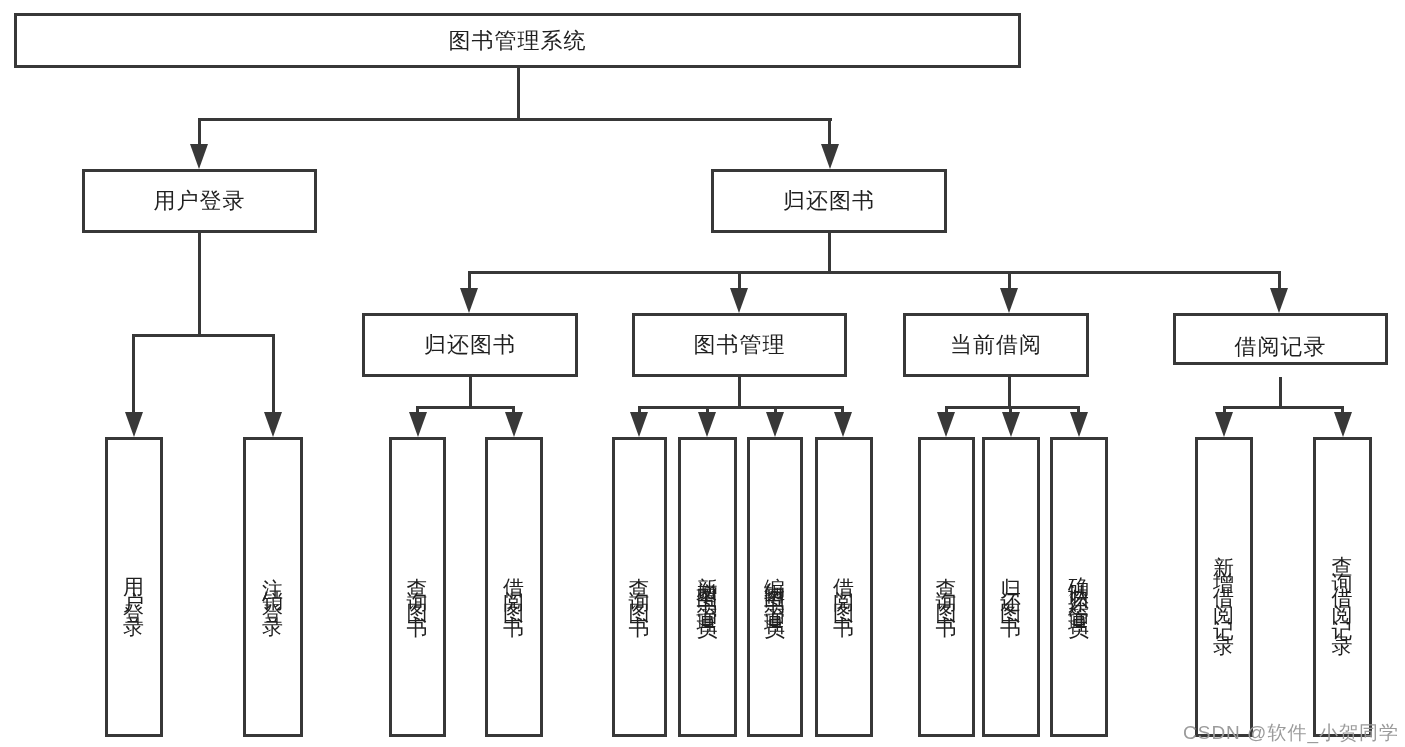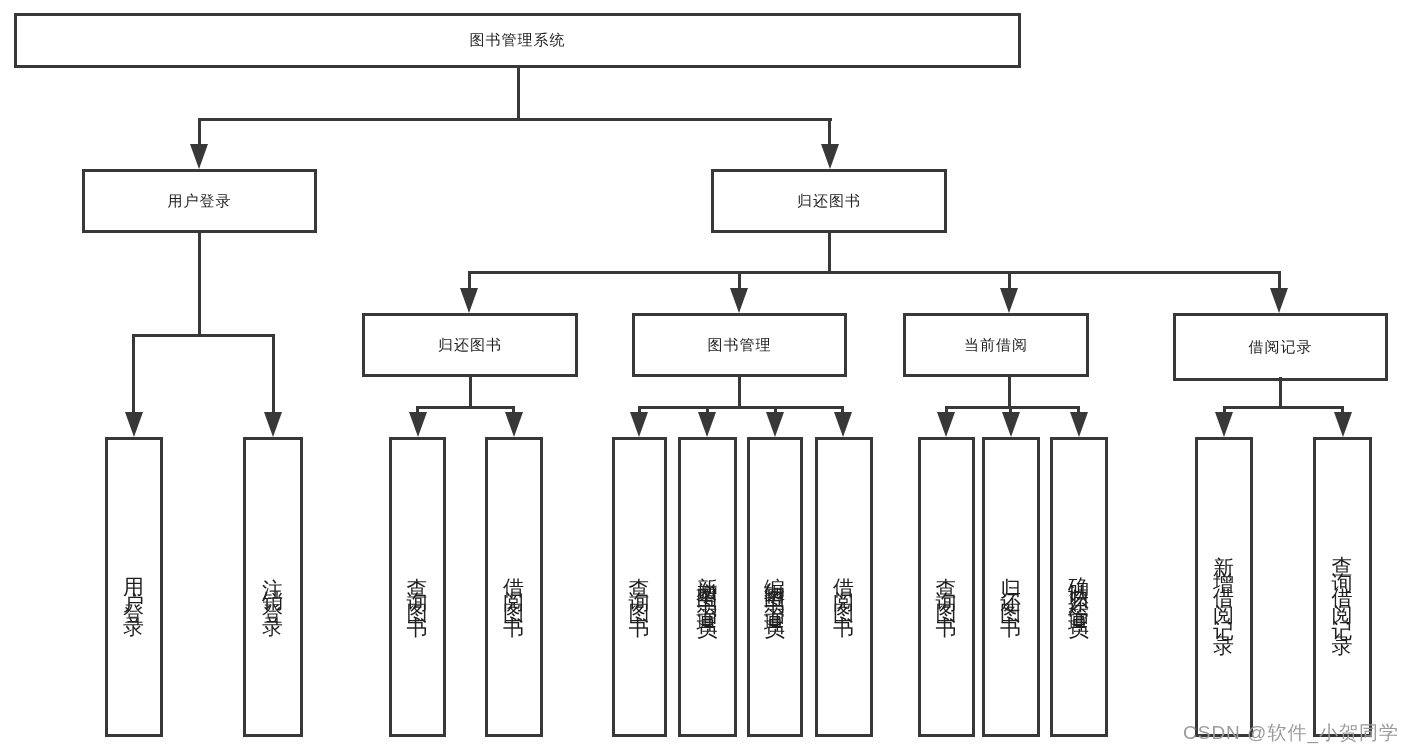--- a/index.html
+++ b/index.html
@@ -13,21 +13,21 @@
   .stage{
     position:relative;width:1405px;height:747px;background:var(--bg);
     overflow:hidden;
   }
   .box{
     position:absolute;box-sizing:border-box;background:#fff;
     border:3px solid var(--line);
     display:flex;align-items:center;justify-content:center;
     color:var(--text);
   }
-  .hbox span{font-size:15px;letter-spacing:1px;white-space:nowrap;}
+  .hbox span{font-size:22px;letter-spacing:1px;white-space:nowrap;}
   .vbox span{
     writing-mode:vertical-rl;text-orientation:mixed;
     font-size:21px;line-height:1;white-space:nowrap;
   }
   .v4 span{letter-spacing:13px;}
   .v6 span{letter-spacing:16px;}
   .v9 span{letter-spacing:6px;}
   .lh{position:absolute;height:3px;background:var(--line);}
   .lv{position:absolute;width:3px;background:var(--line);}
   .ar{
@@ -58,21 +58,21 @@
 
   <div class="box hbox" style="left:362px;top:313px;width:216px;height:64px;">
     <span>归还图书</span>
   </div>
   <div class="box hbox" style="left:632px;top:313px;width:215px;height:64px;">
     <span>图书管理</span>
   </div>
   <div class="box hbox" style="left:903px;top:313px;width:186px;height:64px;">
     <span>当前借阅</span>
   </div>
-  <div class="box hbox" style="left:1173px;top:313px;width:215px;height:68px;">
+  <div class="box hbox" style="left:1173px;top:313px;width:215px;height:52px;align-items:flex-end;">
     <span>借阅记录</span>
   </div>
 
   <div class="box vbox v4" style="left:105px;top:437px;width:58px;height:300px;">
     <span>用户登录</span>
   </div>
   <div class="box vbox v4" style="left:243px;top:437px;width:60px;height:300px;">
     <span>注销登录</span>
   </div>
 

